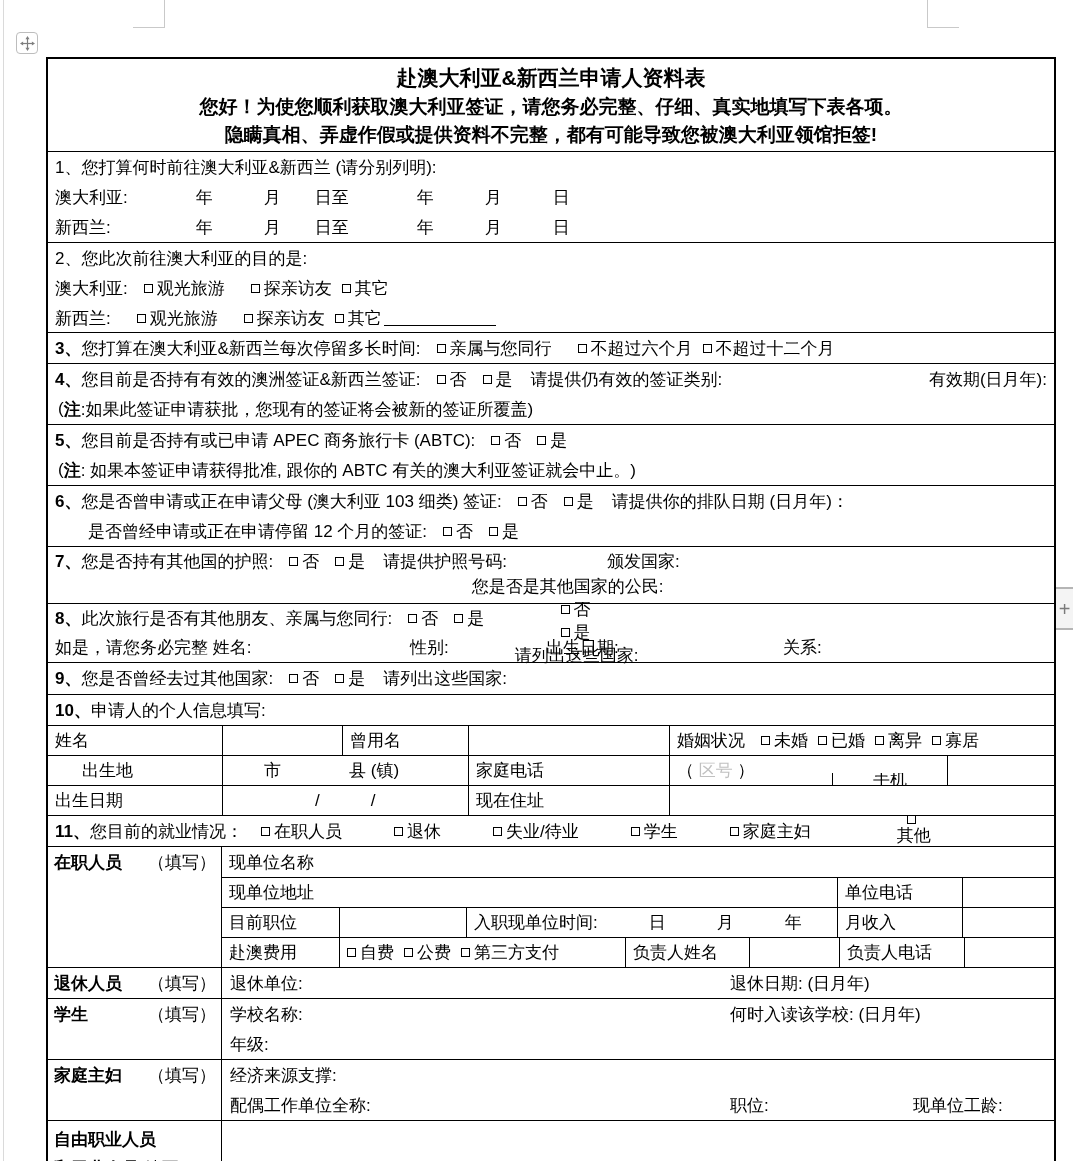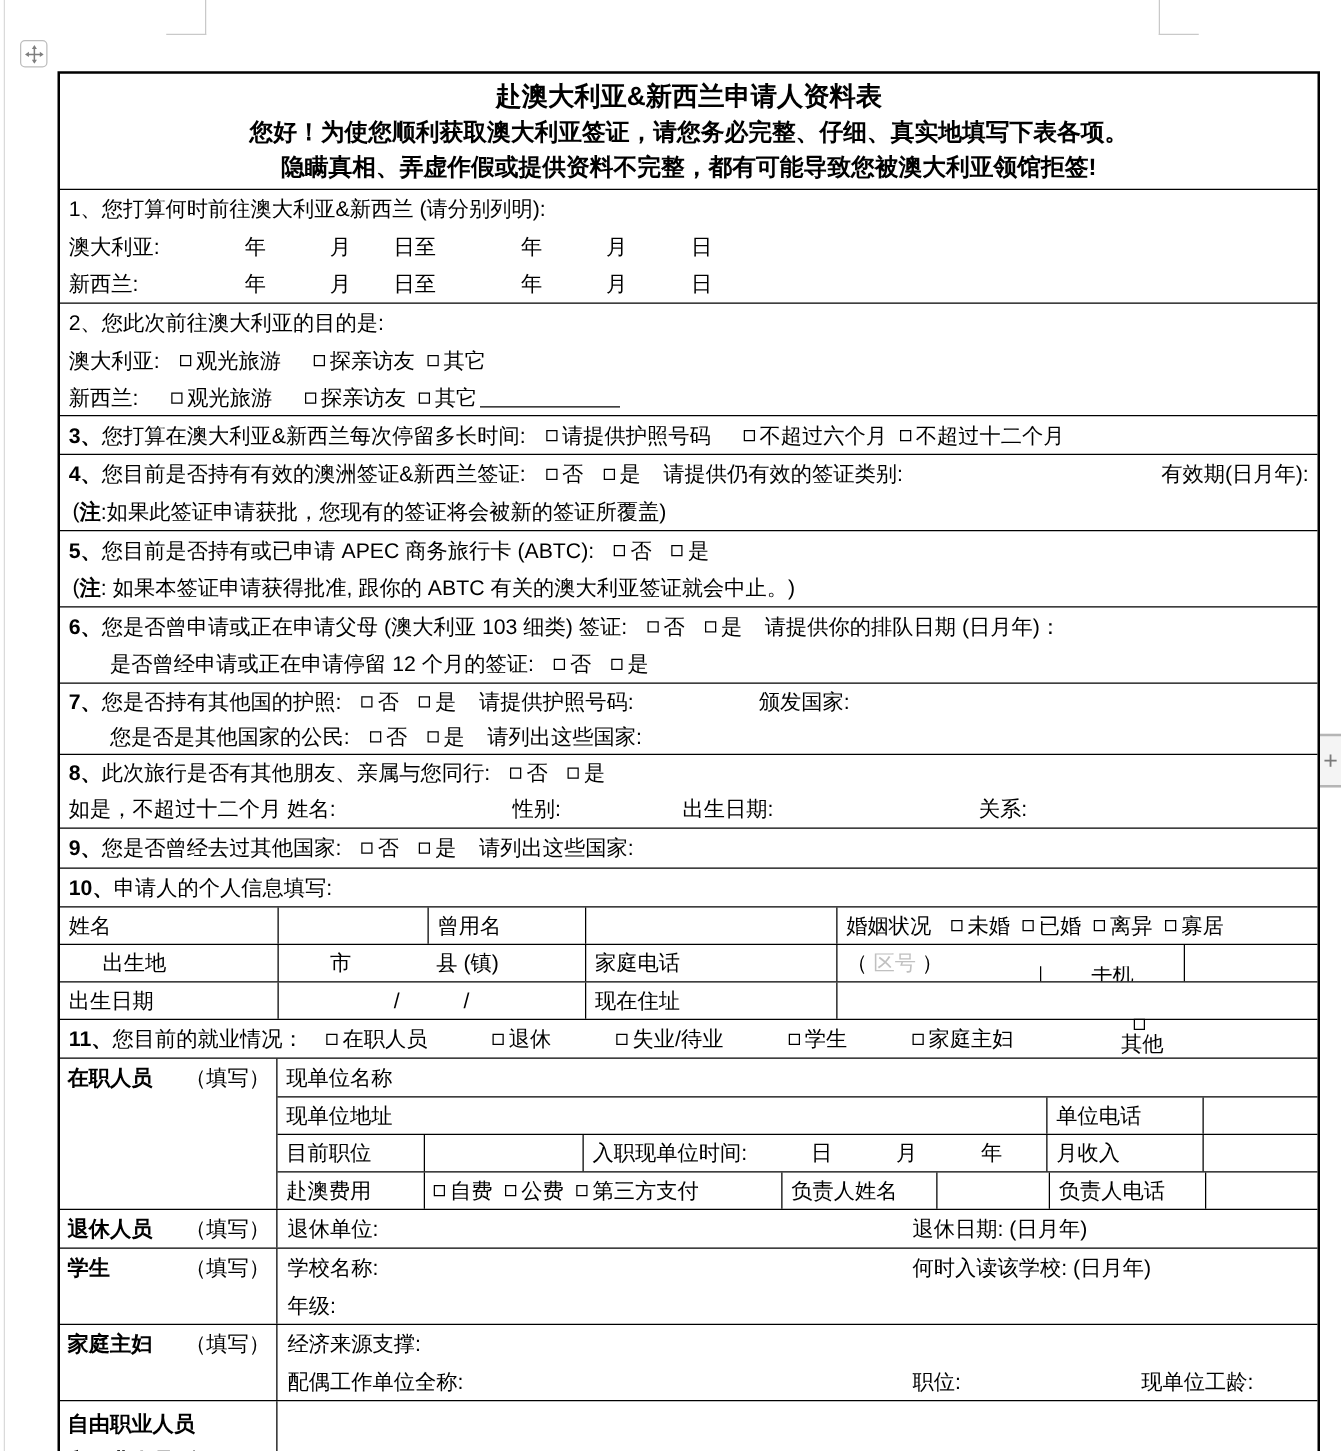--- a/index.html
+++ b/index.html
@@ -129,21 +129,21 @@
       <span class="opt wide"><span class="box"></span><span>探亲访友</span></span>
       <span class="opt tight"><span class="box"></span><span>其它</span></span>
       <span class="blankline"></span>
     </div>
   </div>
 
   <div class="sec">
     <div class="line">
       <span class="pre b">3、</span>
         <span class="pre">您打算在澳大利亚&amp;新西兰每次停留多长时间:</span>
-      <span class="opt"><span class="box"></span><span>请提供护照号码</span></span>
+      <span class="opt"><span class="box"></span><span>亲属与您同行</span></span>
       <span class="opt wide"><span class="box"></span><span>不超过六个月</span></span>
       <span class="opt tight"><span class="box"></span><span>不超过十二个月</span></span>
     </div>
   </div>
 
   <div class="sec">
     <div class="line">
       <span class="pre b">4、</span>
         <span class="pre">您目前是否持有有效的澳洲签证&amp;新西兰签证:</span>
       <span class="opt"><span class="box"></span><span>否</span></span>
@@ -189,37 +189,37 @@
 
   <div class="sec">
     <div class="line" style="height:28px;">
       <span class="pre b">7、</span>
         <span class="pre">您是否持有其他国的护照:</span>
       <span class="opt"><span class="box"></span><span>否</span></span>
       <span class="opt"><span class="box"></span><span>是</span></span>
       <span class="pre ml18">请提供护照号码:</span>
       <span class="pre ml100">颁发国家:</span>
     </div>
-    <div class="line indent" style="height:28px;">
+    <div class="line indent" style="height:28px;flex-direction:column;">
       <span class="pre">您是否是其他国家的公民:</span>
       <span class="opt"><span class="box"></span><span>否</span></span>
       <span class="opt"><span class="box"></span><span>是</span></span>
       <span class="pre ml18">请列出这些国家:</span>
     </div>
   </div>
 
   <div class="sec">
     <div class="line" style="height:29px;">
       <span class="pre b">8、</span>
         <span class="pre">此次旅行是否有其他朋友、亲属与您同行:</span>
       <span class="opt"><span class="box"></span><span>否</span></span>
       <span class="opt"><span class="box"></span><span>是</span></span>
     </div>
     <div class="line" style="height:29px;">
-      <span class="pre w355">如是，不超过十二个月 姓名:</span>
+      <span class="pre w355">如是，请您务必完整 姓名:</span>
       <span class="pre w136">性别:</span>
       <span class="pre w237">出生日期:</span>
       <span class="pre">关系:</span>
     </div>
   </div>
 
   <div class="sec">
     <div class="line" style="height:31px;">
       <span class="pre b">9、</span>
         <span class="pre">您是否曾经去过其他国家:</span>

